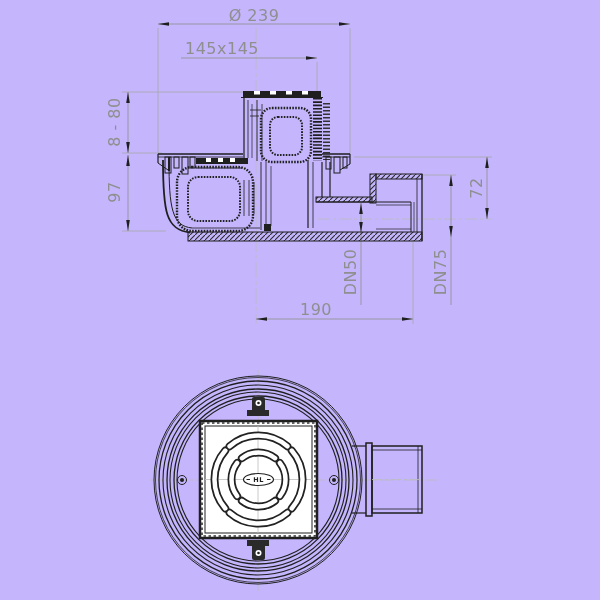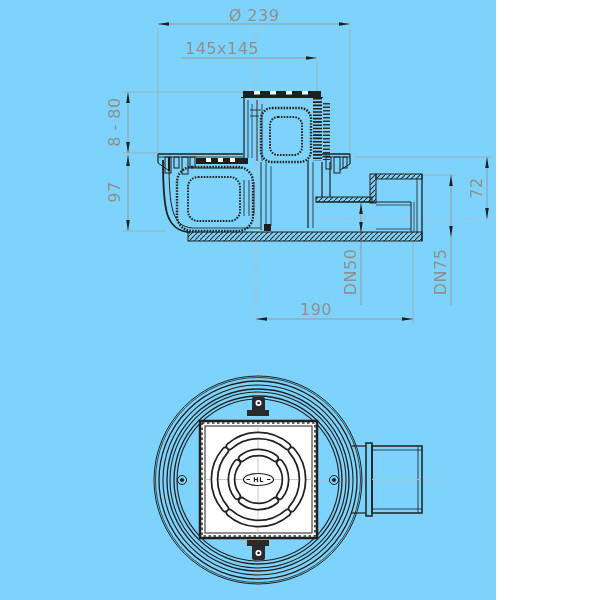--- a/index.html
+++ b/index.html
@@ -1,16 +1,16 @@
 <!DOCTYPE html>
 <html><head>
 <meta charset="utf-8">
 <style>
   html,body{margin:0;padding:0;background:#ffffff;}
-  .page{width:496px;height:600px;position:relative;background:#7dd3fc;overflow:hidden;text-align:right;}
+  .page{width:600px;height:600px;position:relative;background:#c4b5fd;overflow:hidden;text-align:right;}
   svg{display:block;}
   text.dim{font-family:"DejaVu Sans",sans-serif;fill:#8f8f8f;font-size:16px;letter-spacing:.5px;}
   text.logo{font-family:"DejaVu Sans",sans-serif;fill:#1f1f1f;font-size:6.5px;font-weight:bold;letter-spacing:.5px;}
   .part{stroke:#1f1f1f;fill:none;}
   .ext{stroke:#a8a8a8;stroke-width:.8;}
   .dln{stroke:#949494;stroke-width:.9;}
   .cl{stroke:#bdbdbd;stroke-width:.8;}
   .arr{fill:#1f1f1f;stroke:none;}
 </style>
 </head>

